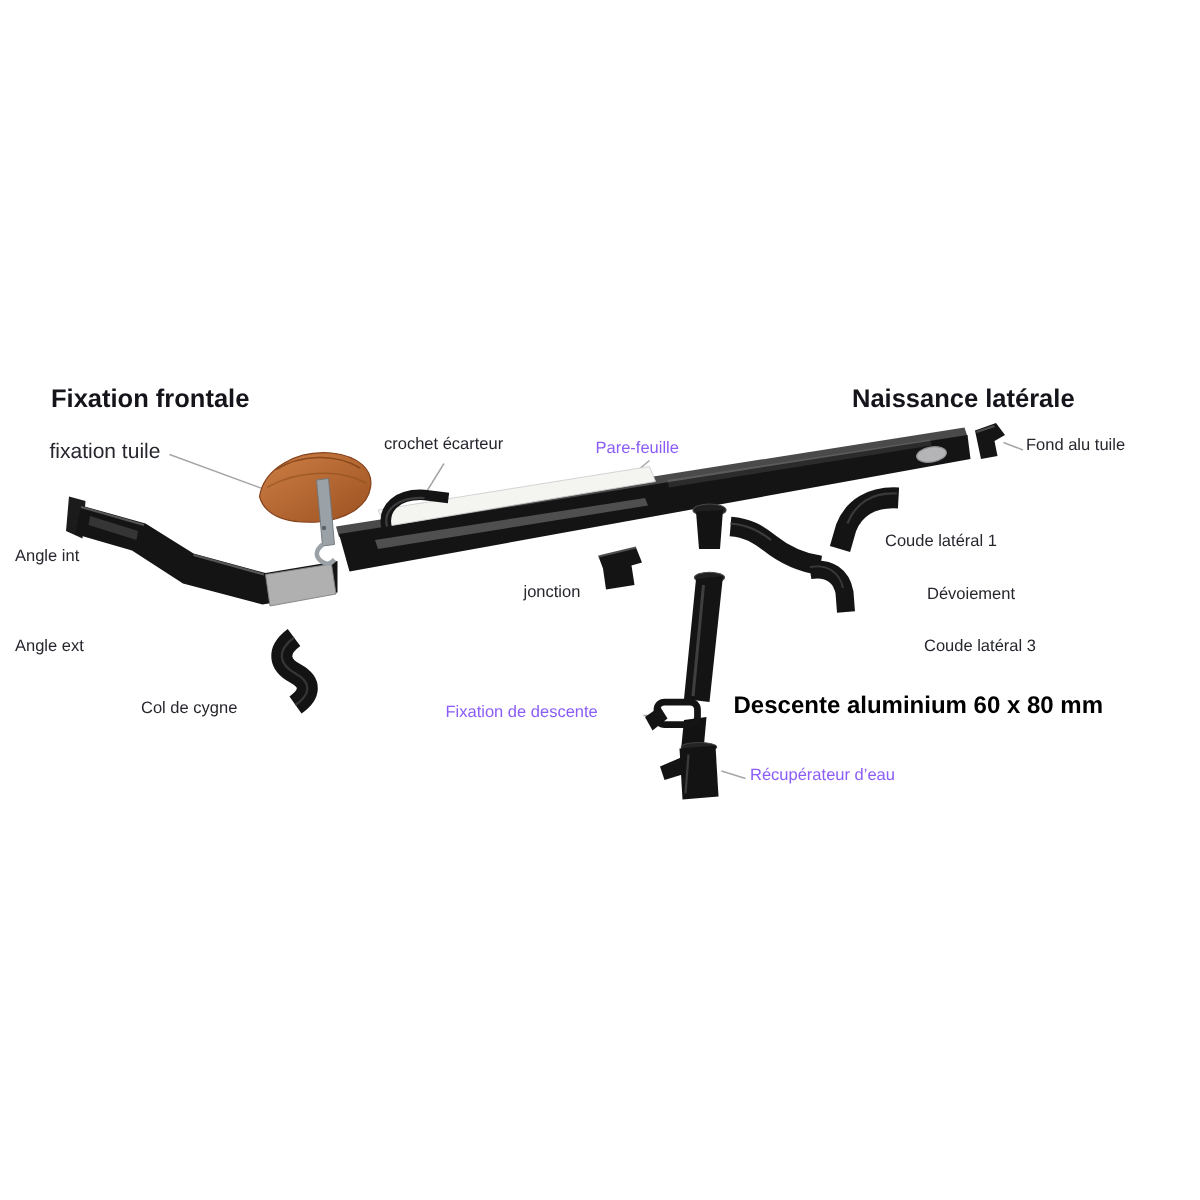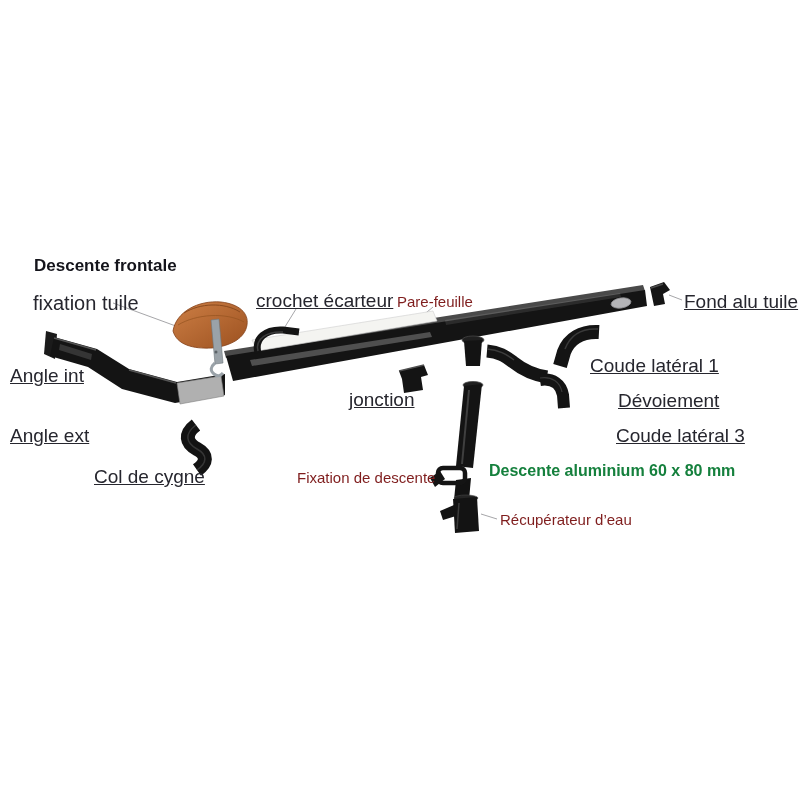--- a/index.html
+++ b/index.html
@@ -11,24 +11,24 @@
     font-family:"Liberation Sans", sans-serif;
   }
   #parts-svg{position:absolute;left:0;top:0;}
   .lbl{
     position:absolute;
     white-space:nowrap;
     color:#26262e;
     line-height:1.15;
   }
   .heading{font-size:17px;font-weight:700;color:#14141b;}
-  .heading-sm{font-size:16px;font-weight:700;color:#15803d;}
-  .mid{font-size:19px;text-decoration:underline;}
-  .small{font-size:20px;}
-  .muted{font-size:15px;color:#7f1d1d;}
+  .heading-sm{font-size:16px;font-weight:700;color:#000000;}
+  .mid{font-size:11px;}
+  .small{font-size:14px;}
+  .muted{font-size:11px;color:#8b5cf6;}
 </style>
 </head>
 <body>
 
 <div id="canvas">
 
   <svg id="parts-svg" width="800" height="800" viewBox="0 0 800 800">
     <defs>
       <linearGradient id="tileGrad" x1="0" y1="0" x2="1" y2="1">
         <stop offset="0" stop-color="#cd7f45"></stop>
@@ -131,21 +131,22 @@
     </g>
 
     <g>
       <ellipse cx="466" cy="498" rx="12" ry="3" fill="#242424" stroke="#464646" stroke-width="0.6"></ellipse>
       <polygon points="453,499 477,497 479,531 455,533" fill="#131313"></polygon>
       <polygon points="454,505 440,511 443,520 456,516" fill="#131313"></polygon>
       <line x1="459" y1="503" x2="457" y2="529" stroke="#3b3b3b" stroke-width="1.5"></line>
     </g>
   </svg>
 
-  <div class="lbl heading" style="left:34px;top:256px">Descente frontale</div>
+  <div class="lbl heading" style="left:34px;top:256px">Fixation frontale</div>
+  <div class="lbl heading" style="left:568px;top:256px">Naissance latérale</div>
   <div class="lbl heading-sm" style="left:489px;top:462px">Descente aluminium 60 x 80 mm</div>
 
   <div class="lbl small" style="left:33px;top:292px">fixation tuile</div>
   <div class="lbl mid" style="left:256px;top:290px">crochet écarteur</div>
   <div class="lbl muted" style="left:397px;top:293px">Pare-feuille</div>
   <div class="lbl mid" style="left:684px;top:291px">Fond alu tuile</div>
   <div class="lbl mid" style="left:10px;top:365px">Angle int</div>
   <div class="lbl mid" style="left:590px;top:355px">Coude latéral 1</div>
   <div class="lbl mid" style="left:349px;top:389px">jonction</div>
   <div class="lbl mid" style="left:618px;top:390px">Dévoiement</div>

